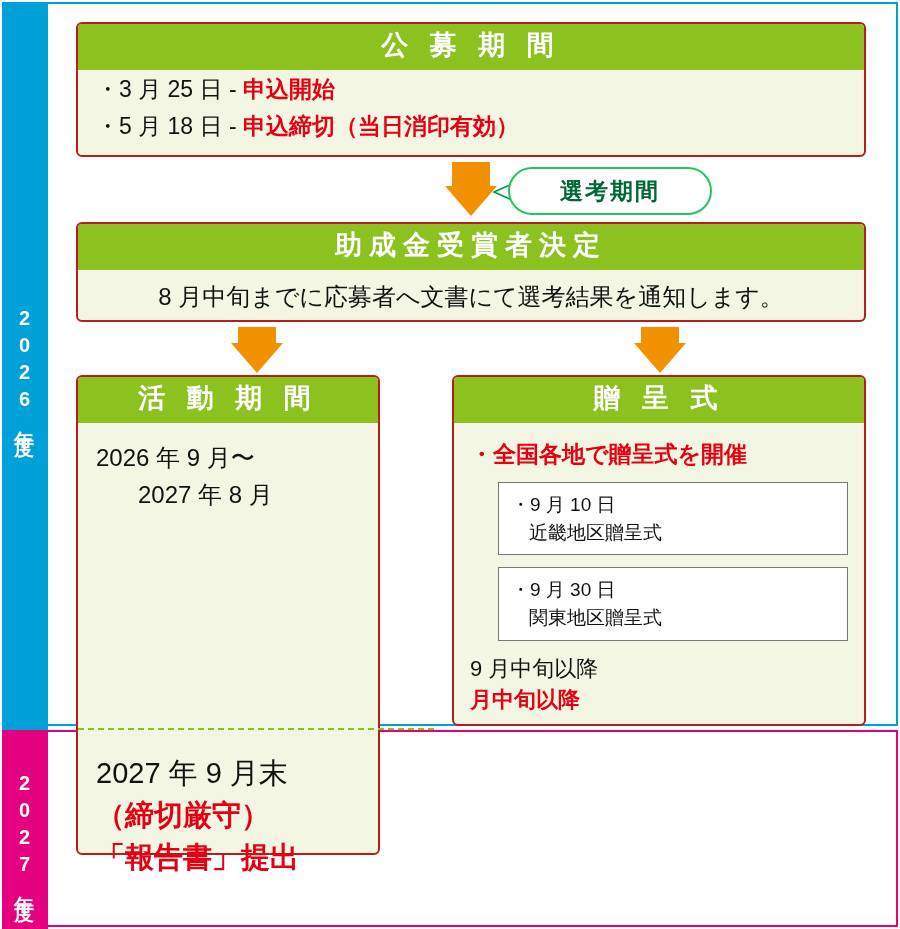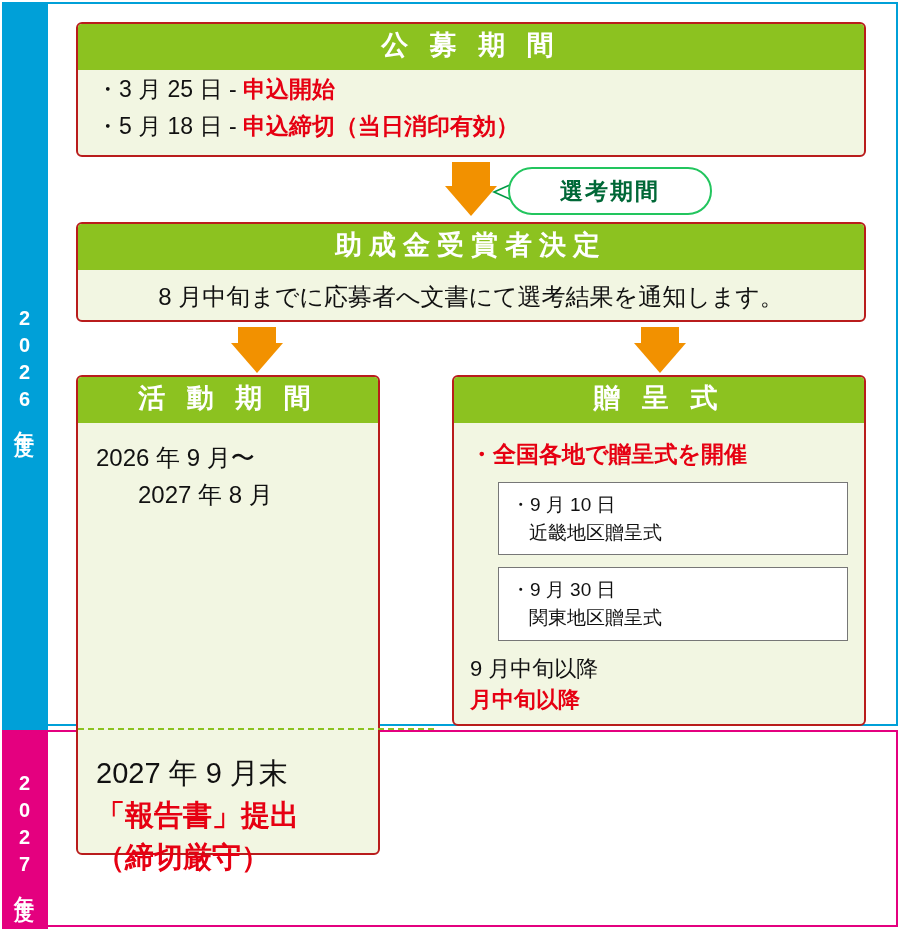--- a/index.html
+++ b/index.html
@@ -261,22 +261,22 @@
     <div class="card-body">
       <div>2026 年 9 月〜</div>
       <div class="katsudo-line2">2027 年 8 月</div>
     </div>
   </div>
 
   <div class="dashed-sep"></div>
 
   <div id="katsudo-lower">
     <div>2027 年 9 月末</div>
+    <div class="red">（締切厳守）</div>
     <div class="red">「報告書」提出</div>
-    <div class="red">（締切厳守）</div>
   </div>
 
   <div class="card" id="card-zoutei">
     <div class="card-head">贈 呈 式</div>
     <div class="card-body">
       <div class="zoutei-bullet">・全国各地で贈呈式を開催</div>
 
       <div class="sub-box">
         <div>・9 月 10 日</div>
         <div class="l2">近畿地区贈呈式</div>

